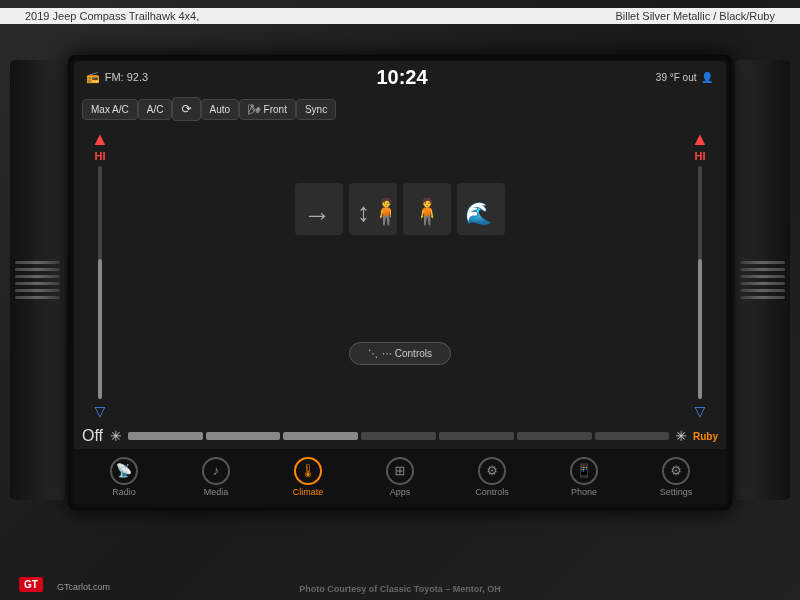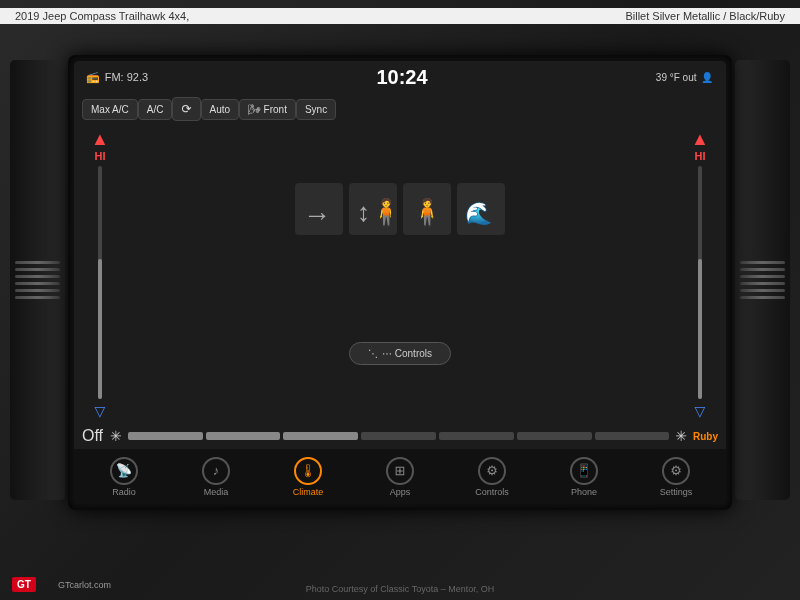--- a/index.html
+++ b/index.html
@@ -25,21 +25,21 @@
 
     
     .title-bar {
       position: absolute;
       top: 8px;
       left: 0;
       right: 0;
       display: flex;
       justify-content: space-between;
       align-items: center;
-      padding: 2px 15px;
+      padding: 2px 25px;
       background: #f0f0f0;
       font-size: 11px;
       color: #333;
       z-index: 10;
     }
 
     
     .left-vent {
       position: absolute;
       left: 10px;
@@ -351,24 +351,24 @@
     }
 
     .nav-label.active {
       color: #ff8800;
     }
 
     
     .watermark {
       position: absolute;
       bottom: 8px;
-      left: 12px;
-      display: flex;
-      align-items: center;
-      gap: 22px;
+      left: 19px;
+      display: flex;
+      align-items: flex-end;
+      gap: 14px;
     }
 
     .gt-logo {
       background: #d4001a;
       color: white;
       font-size: 10px;
       font-weight: bold;
       padding: 2px 5px;
       border-radius: 2px;
     }
@@ -543,17 +543,17 @@
       </div>
 
     </div>
   </div>
 
   <div class="watermark">
     <span class="gt-logo">GT</span>
     <span class="watermark-text">GTcarlot.com</span>
   </div>
 
-  <div style="position:absolute; bottom:4px; left:50%; transform:translateX(-50%); white-space:nowrap;">
+  <div style="position:absolute; bottom:4px; left:50%; transform:translateX(-50%); white-space:nowrap;font-weight:bold;">
     <span style="color:#666; font-size:9px;">Photo Courtesy of Classic Toyota – Mentor, OH</span>
   </div>
 
 </div>
 
 </body></html>

